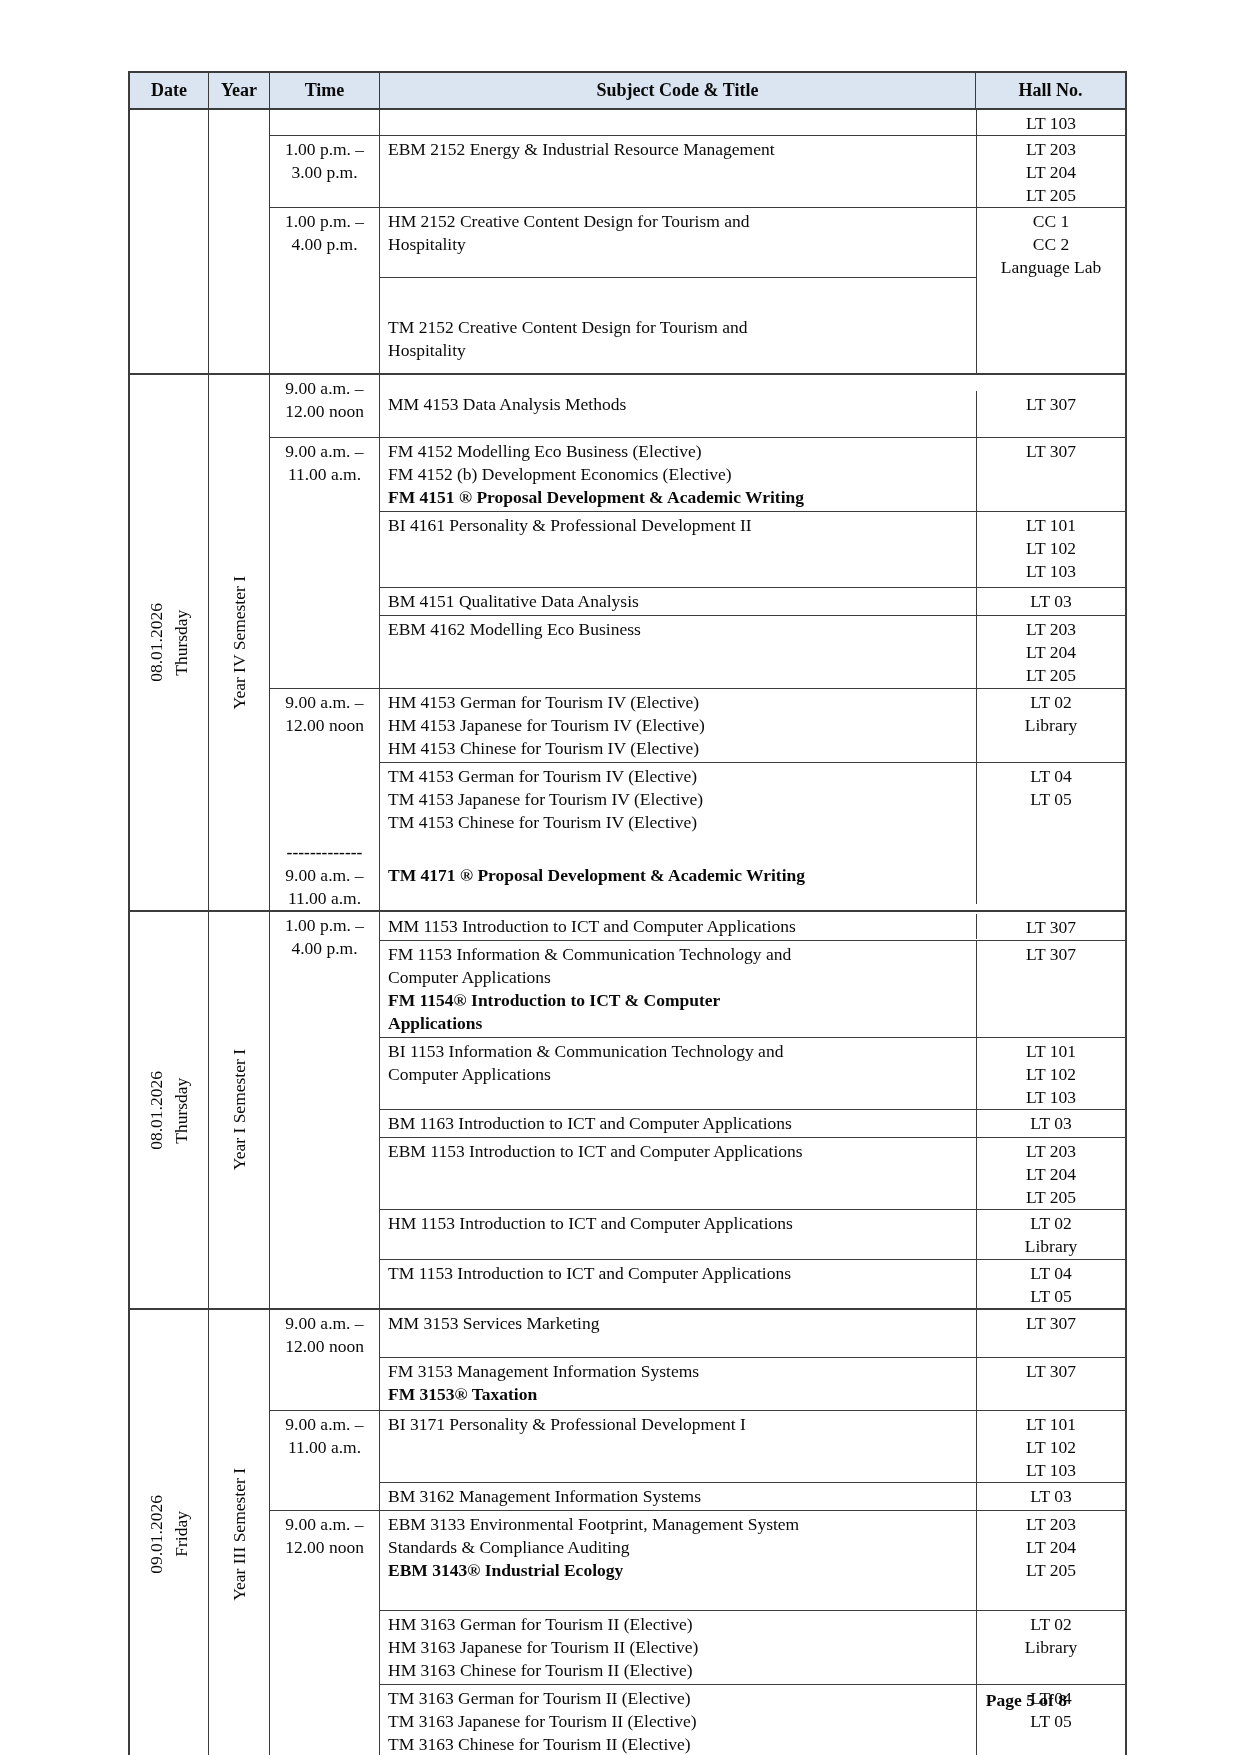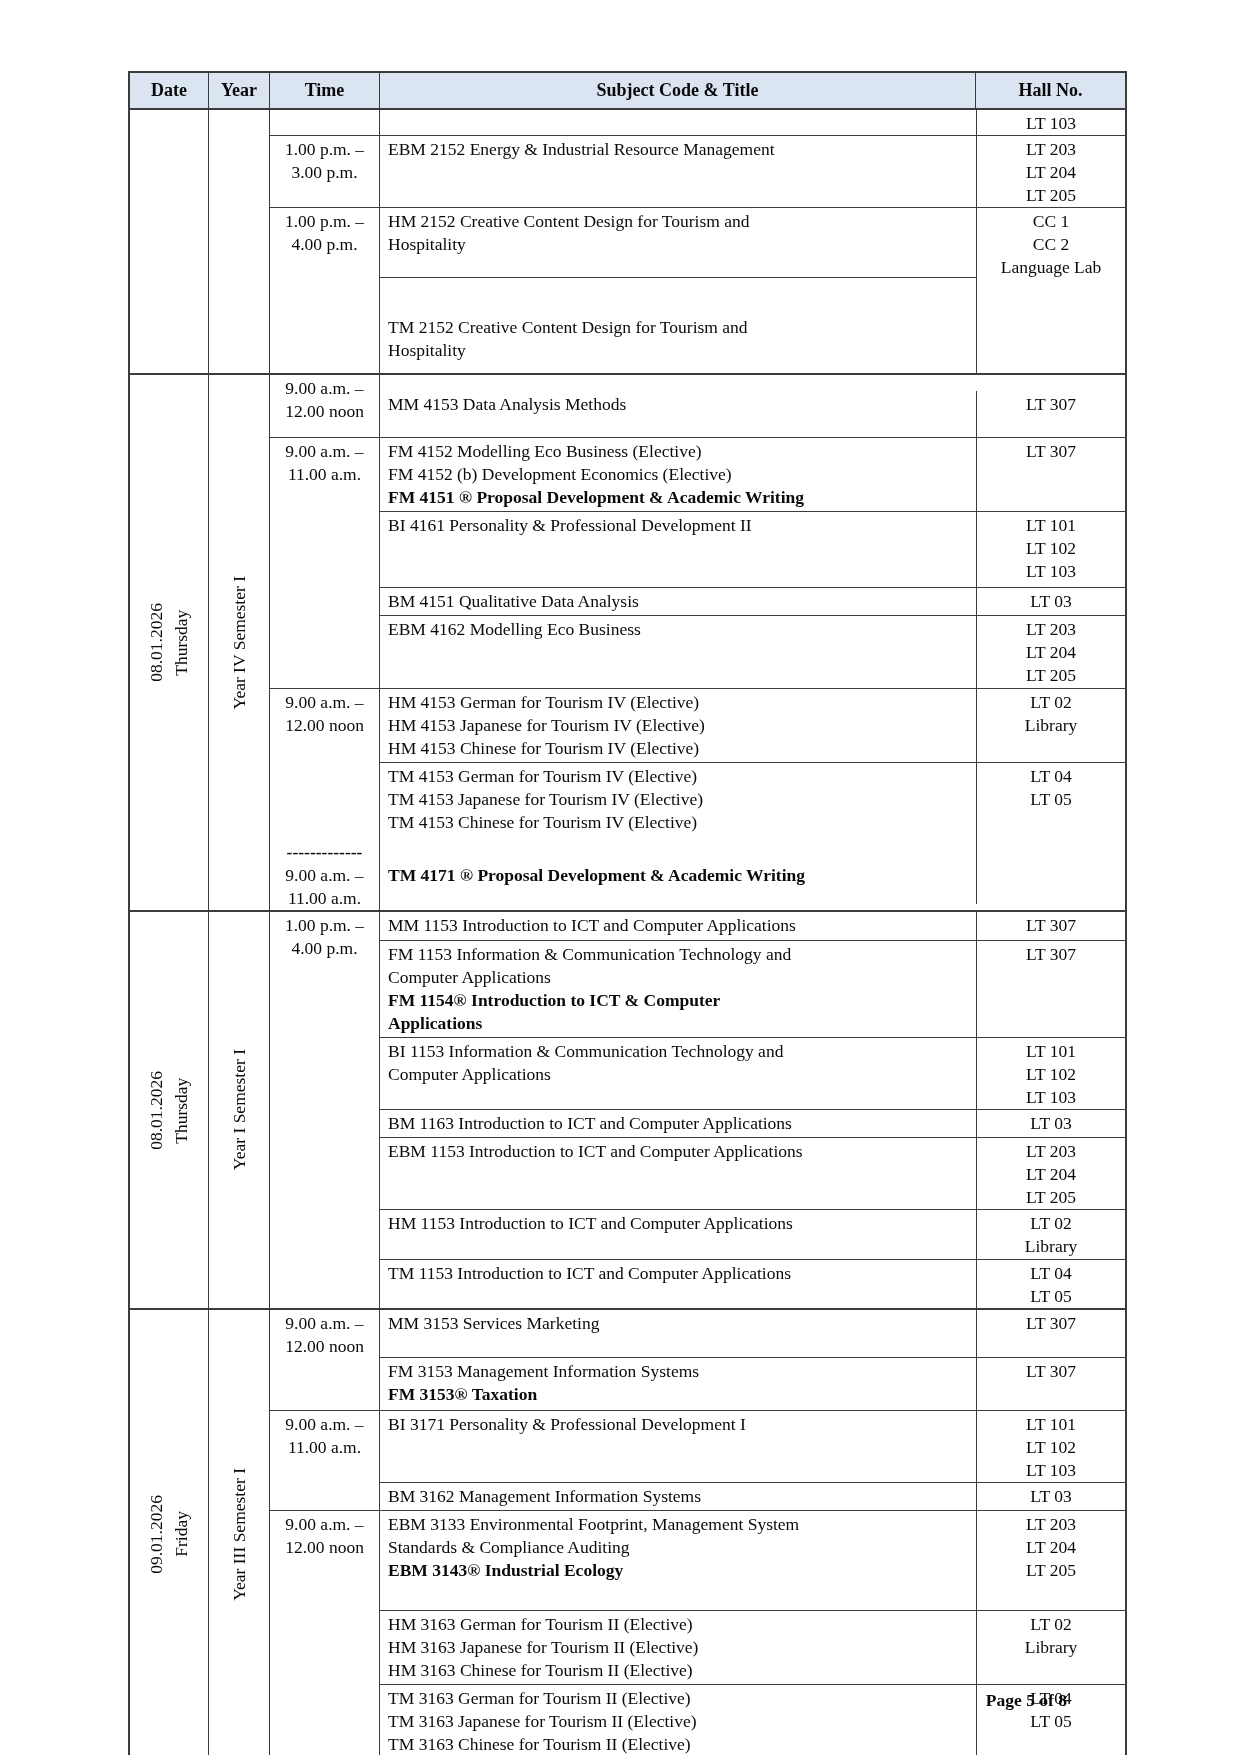--- a/index.html
+++ b/index.html
@@ -232,21 +232,21 @@
               <div class="rln">Year I Semester I</div>
             </div>
           </div>
           <div class="sec-body">
             <div class="block">
               <div class="time-cell">
                 <div class="ln">1.00 p.m. –</div>
                 <div class="ln">4.00 p.m.</div>
               </div>
               <div class="rows-col">
-                <div class="srow" style="min-height: 29px;">
+                <div class="srow" style="min-height: 29px; align-items: center;">
                   <div class="subject-cell">
                     <div class="ln">MM 1153 Introduction to ICT and Computer Applications</div>
                   </div>
                   <div class="hall-cell">
                     <div class="ln">LT 307</div>
                   </div>
                 </div>
                 <div class="srow" style="min-height: 93px; gap: 36px;">
                   <div class="subject-cell">
                     <div class="ln">FM 1153 Information &amp; Communication Technology and</div>

